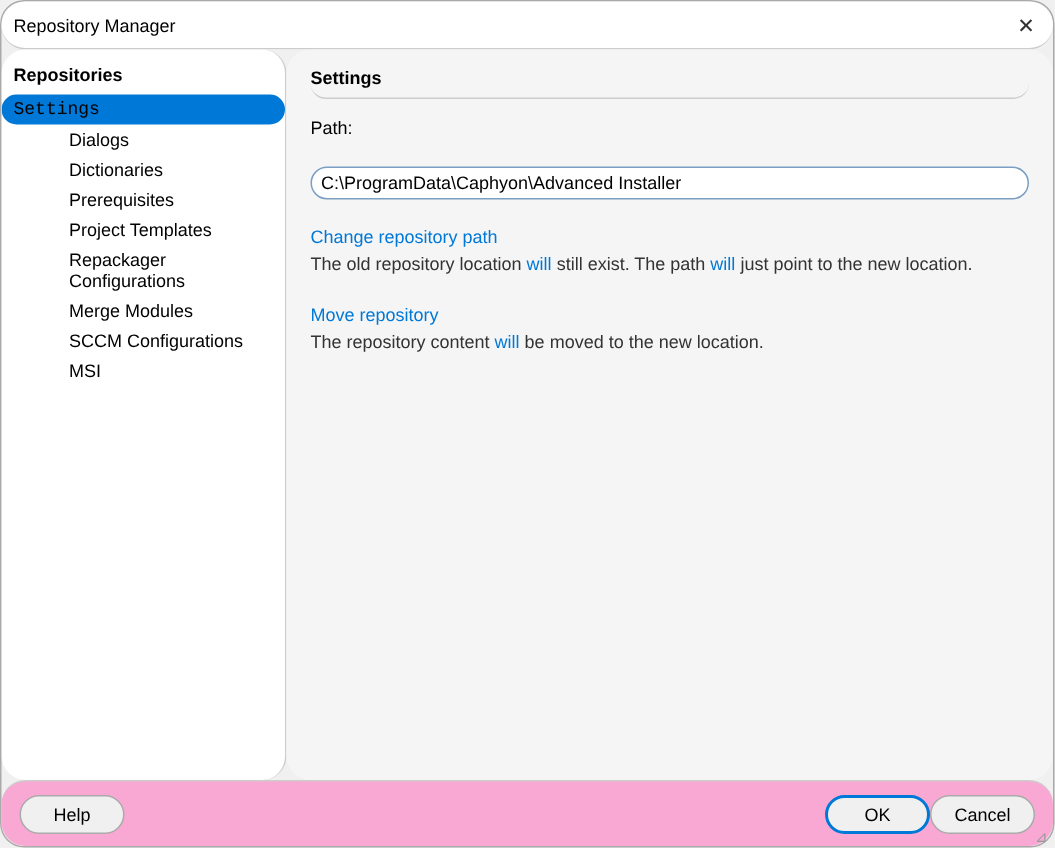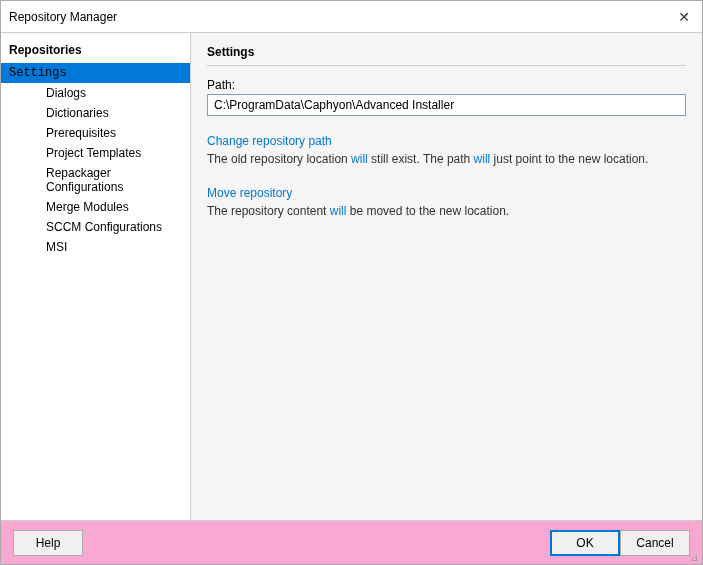--- a/index.html
+++ b/index.html
@@ -1,15 +1,15 @@
 <!DOCTYPE html>
 <html><head>
   <meta charset="utf-8">
   <style>
-    * { box-sizing: border-box; margin: 0; padding: 0; }
+    * { box-sizing: border-box; margin: 0; padding: 0; border-radius: 16px; }
     body {
       font-family: 'Segoe UI', Tahoma, Geneva, Verdana, sans-serif;
       font-size: 12px;
       background: #f0f0f0;
       display: flex;
       align-items: center;
       justify-content: center;
       min-height: 100vh;
     }
     .dialog {
@@ -90,21 +90,21 @@
       font-size: 12px;
       font-weight: 600;
       color: #000;
       margin-bottom: 12px;
       padding-bottom: 6px;
       border-bottom: 1px solid #ccc;
     }
     .path-label {
       font-size: 12px;
       color: #000;
-      margin-bottom: 2px;
+      margin-bottom: 19px;
     }
     .path-input {
       width: 100%;
       padding: 3px 6px;
       font-size: 12px;
       border: 1px solid #7a9fc3;
       background: #fff;
       color: #000;
       outline: none;
     }

